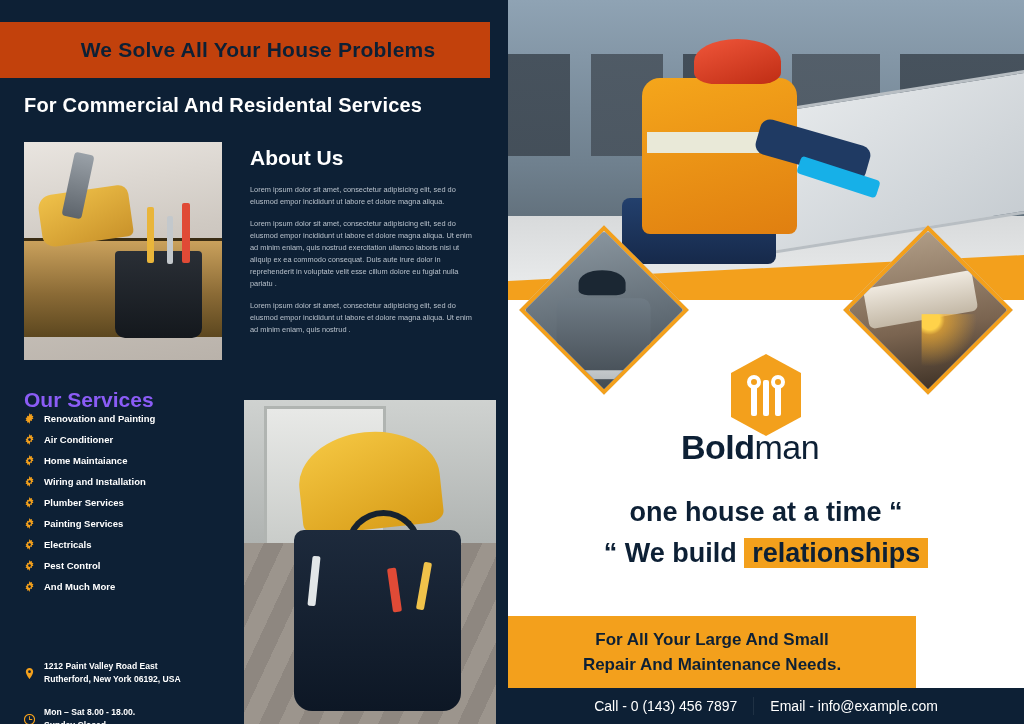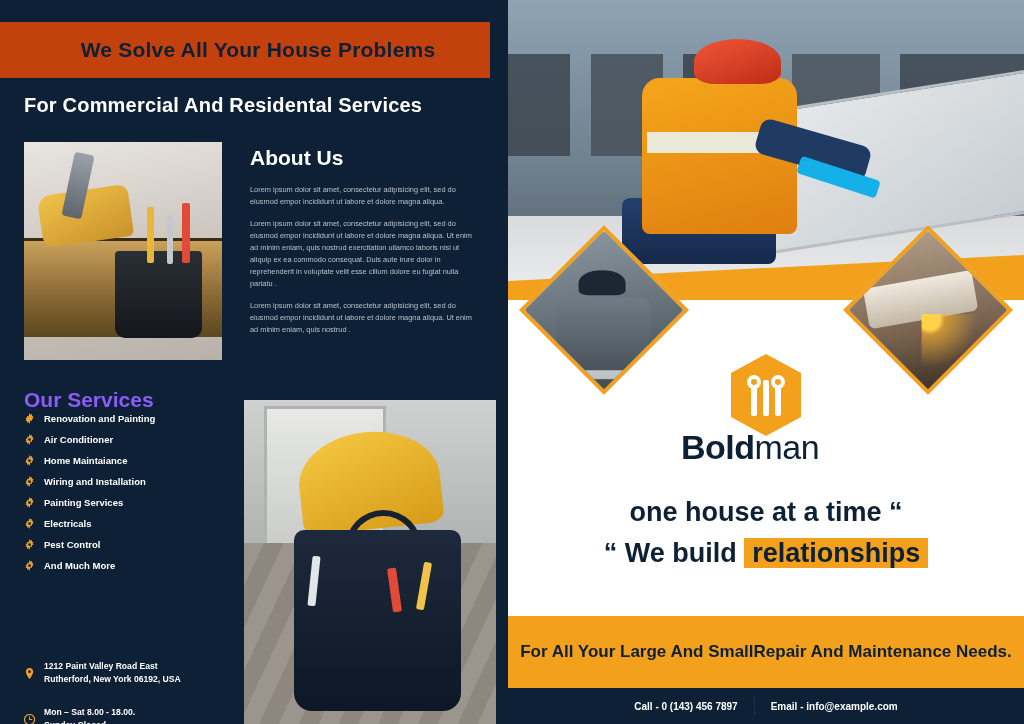--- a/index.html
+++ b/index.html
@@ -392,24 +392,24 @@
     line-height: 1.5;
   }
   .tagline .hl {
     background: #f3a01c;
     padding: 0 8px;
   }
 
   .cta-band {
     position: absolute;
     left: 0; top: 616px;
-    width: 516px; height: 72px;
+    width: 408px; height: 72px;
     background: #f3a01c;
     display: flex;
-    flex-direction: row;
+    flex-direction: column;
     align-items: center;
     justify-content: center;
   }
   .cta-band div {
     color: #0d2035;
     font-size: 17px;
     font-weight: bold;
     line-height: 1.5;
     text-align: center;
   }
@@ -418,22 +418,22 @@
     left: 0; top: 688px;
     width: 516px; height: 36px;
     background: #0d2035;
     display: flex;
     align-items: center;
     justify-content: center;
     gap: 16px;
   }
   .footer-band .fitem {
     color: #ffffff;
-    font-size: 10px;
-    font-weight: bold;
+    font-size: 14px;
+    font-weight: normal;
   }
   .footer-sep {
     width: 1px; height: 18px;
     background: #56637240;
   }
 </style>
 </head>
 <body>
 
 <div id="page">
@@ -486,20 +486,27 @@
             <circle cx="12" cy="12" r="3" fill="#0d2035"></circle>
           </svg>
         <span>Home Maintaiance</span>
       </li>
       <li>
         <svg class="gear-icon" viewBox="0 0 24 24">
             <path fill="#f3a01c" d="M12 0l1.8 3.2 3.5-1.1-.2 3.7 3.6.9-2.1 3 2.1 3-3.6.9.2 3.7-3.5-1.1L12 24l-1.8-3.8-3.5 1.1.2-3.7-3.6-.9 2.1-3-2.1-3 3.6-.9-.2-3.7 3.5 1.1z"></path>
             <circle cx="12" cy="12" r="3" fill="#0d2035"></circle>
           </svg>
         <span>Wiring and Installation</span>
+      </li>
+      <li>
+        <svg class="gear-icon" viewBox="0 0 24 24">
+            <path fill="#f3a01c" d="M12 0l1.8 3.2 3.5-1.1-.2 3.7 3.6.9-2.1 3 2.1 3-3.6.9.2 3.7-3.5-1.1L12 24l-1.8-3.8-3.5 1.1.2-3.7-3.6-.9 2.1-3-2.1-3 3.6-.9-.2-3.7 3.5 1.1z"></path>
+            <circle cx="12" cy="12" r="3" fill="#0d2035"></circle>
+          </svg>
+        <span>Plumber Services</span>
       </li>
       <li>
         <svg class="gear-icon" viewBox="0 0 24 24">
             <path fill="#f3a01c" d="M12 0l1.8 3.2 3.5-1.1-.2 3.7 3.6.9-2.1 3 2.1 3-3.6.9.2 3.7-3.5-1.1L12 24l-1.8-3.8-3.5 1.1.2-3.7-3.6-.9 2.1-3-2.1-3 3.6-.9-.2-3.7 3.5 1.1z"></path>
             <circle cx="12" cy="12" r="3" fill="#0d2035"></circle>
           </svg>
         <span>Painting Services</span>
       </li>
       <li>
         <svg class="gear-icon" viewBox="0 0 24 24">

